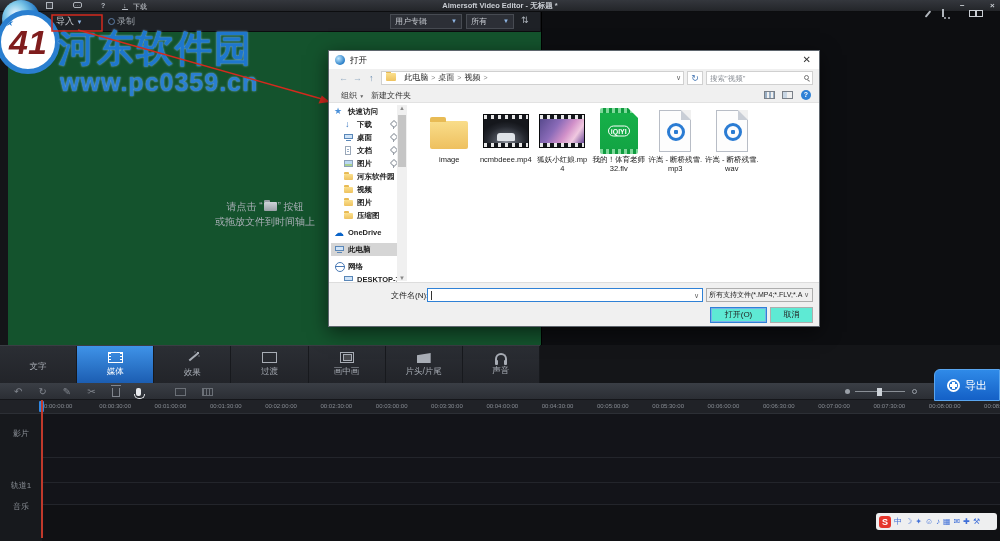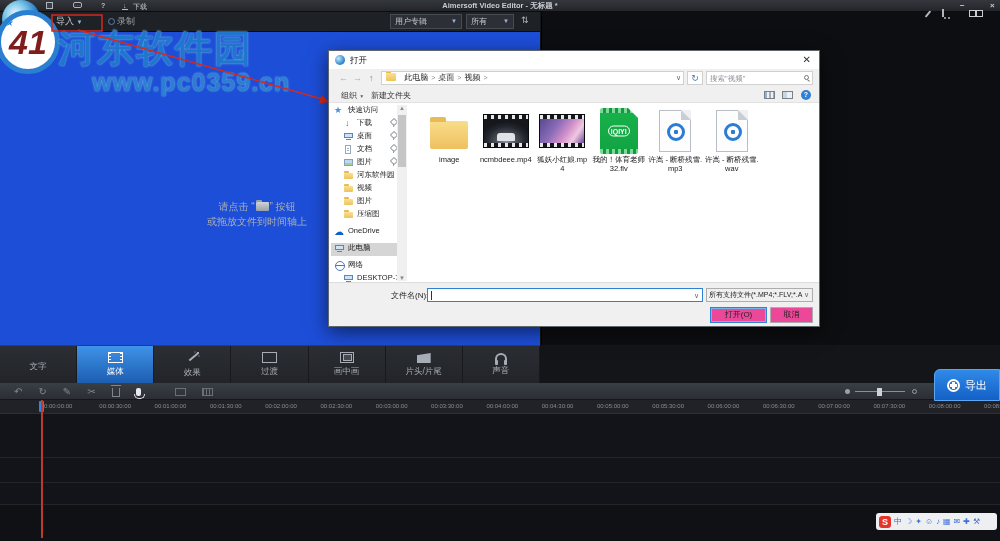--- a/index.html
+++ b/index.html
@@ -27,33 +27,33 @@
   
   .paneltop{position:absolute;left:0;top:12px;width:540px;height:20px;background:#1e2126;border-bottom:1px solid #0b0c0e;z-index:2;}
   .importbtn{position:absolute;left:56px;top:3px;font-size:9px;color:#c2c6cc;}
   .recordbtn{position:absolute;left:108px;top:3px;font-size:9px;color:#9ba1a8;}
   .reccirc{display:inline-block;width:7px;height:7px;border:1px solid #5e7fa8;border-radius:50%;vertical-align:-1px;margin-right:2px;}
   .combo{position:absolute;top:2px;height:15px;background:#2c2f36;border:1px solid #474b52;color:#c8ccd2;font-size:8px;line-height:13px;padding:0 4px;}
   .combo .arr{float:right;color:#8fb6e4;font-size:6px;margin-left:6px;line-height:13px;}
   .sorticon{position:absolute;left:521px;top:3px;color:#aeb4bc;font-size:9px;}
 
   
-  .mediapanel{position:absolute;left:0;top:32px;width:540px;height:313px;background:#1d4ed8;}
+  .mediapanel{position:absolute;left:8px;top:32px;width:540px;height:313px;background:#14532d;}
   .previewpanel{position:absolute;left:541px;top:12px;width:459px;height:333px;background:#0d0e11;border-left:1px solid #000;}
   .hint{position:absolute;left:192px;top:167px;width:130px;text-align:center;color:#a9afb6;font-size:10px;line-height:15px;}
   .hint-folder{display:inline-block;width:13px;height:9px;background:linear-gradient(#cfd4da,#9aa0a8);border-radius:1px;position:relative;vertical-align:-1px;margin:0 1px;}
   .hint-folder::before{content:"";position:absolute;top:-2px;left:0;width:6px;height:2px;background:#9aa0a8;border-radius:1px 1px 0 0;}
 
   
   .wm-applogo{position:absolute;left:2px;top:0px;width:38px;height:38px;border-radius:50%;background:radial-gradient(circle at 35% 35%,#e8f4ff 0%,#7ec8e8 30%,#2a7fc8 60%,#1a4f8a 100%);z-index:7;}
   .wm-logo{position:absolute;left:-4px;top:10px;width:64px;height:64px;border-radius:50%;background:#fff;border:5px solid #2a7fd0;z-index:8;overflow:hidden;}
   .wm-logo .lg{position:absolute;left:8px;top:8px;font-size:34px;font-weight:bold;font-style:italic;color:#7f1d1d;}
   .wm-logo .st{position:absolute;left:4px;top:2px;color:#2a7fd0;font-size:10px;}
   .wm-text1{position:absolute;left:58px;top:24px;font-size:37px;font-weight:bold;color:#1e77cc;letter-spacing:2px;text-shadow:0 0 2px #8fc0ea;z-index:8;}
-  .wm-text2{position:absolute;left:60px;top:68px;font-size:25px;font-weight:bold;color:#2a7fd0;letter-spacing:1px;text-shadow:0 0 2px #8fc0ea;z-index:8;margin-left:32px;}
+  .wm-text2{position:absolute;left:60px;top:68px;font-size:25px;font-weight:bold;color:#2a7fd0;letter-spacing:1px;text-shadow:0 0 2px #8fc0ea;z-index:8;}
   .overlay-arrow{position:absolute;left:0;top:0;z-index:9;pointer-events:none;}
 
   
   .tabbar{position:absolute;left:0;top:345px;width:540px;height:38px;background:linear-gradient(#2b2e34,#222429);border-top:1px solid #3a3e44;display:flex;z-index:2;}
   .tab{width:77.14px;height:38px;border-right:1px solid #17191d;display:flex;flex-direction:column;align-items:center;justify-content:center;color:#a8adb5;gap:3px;}
   .tab.sel{background:linear-gradient(#3f93e8,#1b5cb0);color:#fff;}
   .tab .tlabel{font-size:8.5px;}
   .tico{display:block;position:relative;color:inherit;}
   .ti-t0{width:15px;height:11px;border:1px solid currentColor;background:repeating-linear-gradient(180deg,currentColor 0 1px,transparent 1px 3px) left/2px 100% no-repeat,repeating-linear-gradient(180deg,currentColor 0 1px,transparent 1px 3px) right/2px 100% no-repeat;}
   .ti-t1{font-size:12px;font-weight:bold;line-height:12px;}
@@ -145,21 +145,21 @@
   .mag{position:absolute;right:3px;top:3px;width:5px;height:5px;border:1px solid #777;border-radius:50%;}
   .mag::after{content:"";position:absolute;right:-2px;bottom:-2px;width:3px;height:1px;background:#777;transform:rotate(40deg);}
   .dlg-toolbar{position:absolute;left:0;top:36px;width:100%;height:16px;border-bottom:1px solid #e2e2e2;}
   .dtb{position:absolute;top:3px;font-size:8px;color:#333;}
   .viewico{position:absolute;top:4px;width:11px;height:8px;border:1px solid #7a8088;background:repeating-linear-gradient(90deg,#9ab0c6 0 2px,transparent 2px 4px);}
   .paneico{position:absolute;top:4px;width:11px;height:8px;border:1px solid #7a8088;background:linear-gradient(90deg,#c8d6e4 0 4px,transparent 4px);}
   .helpico{position:absolute;top:3px;width:10px;height:10px;border-radius:50%;background:#2f81d6;color:#fff;font-size:7px;font-weight:bold;text-align:center;line-height:10px;}
   .dlg-body{position:absolute;left:0;top:52px;width:100%;height:181px;background:#fff;}
   
   .sb{position:absolute;left:2px;top:2px;width:66px;}
-  .sb-item{display:flex;align-items:flex-start;height:13px;padding-left:12px;font-size:7.5px;color:#222;white-space:nowrap;overflow:hidden;}
+  .sb-item{display:flex;align-items:center;height:13px;padding-left:12px;font-size:7.5px;color:#222;white-space:nowrap;overflow:hidden;font-weight:bold;}
   .sb-item.root{padding-left:3px;}
   .sb-item.gap{margin-top:4px;}
   .sb-item.selected{background:#d5d5d5;}
   .sbi{width:11px;height:11px;margin-right:3px;position:relative;flex:none;}
   .sbi-star::before{content:"★";position:absolute;left:0;top:0;color:#4a90d9;font-size:9px;line-height:11px;}
   .sbi-download::before{content:"↓";position:absolute;left:2px;top:0;color:#2f6fbe;font-weight:bold;font-size:9px;line-height:11px;}
   .sbi-desktop::before,.sbi-pc::before{content:"";position:absolute;left:1px;top:2px;right:1px;bottom:4px;border:1px solid #5a87b8;background:#cfe3f7;}
   .sbi-desktop::after,.sbi-pc::after{content:"";position:absolute;bottom:2px;left:3px;right:3px;height:1px;background:#5a87b8;}
   .sbi-document::before{content:"";position:absolute;left:2px;top:1px;right:3px;bottom:1px;background:#fff;border:1px solid #9aa7b8;}
   .sbi-document::after{content:"";position:absolute;left:4px;right:5px;top:4px;height:4px;background:repeating-linear-gradient(180deg,#9ab0c8 0 1px,transparent 1px 2px);}
@@ -200,21 +200,21 @@
   .fi-doc::after{content:"";position:absolute;top:-1px;right:-1px;border:5px solid;border-color:#f0f0f0 #f0f0f0 #c9ced6 #c9ced6;}
   .fi-video-doc::before{content:"";position:absolute;left:6px;top:14px;width:19px;height:14px;background:linear-gradient(#1b5ea8 0 4px,#2f86e0 4px);border-radius:1px;}
   .fi-audio-doc::before{content:"";position:absolute;left:7px;top:12px;width:12px;height:12px;border:3px solid #2b7cd3;border-radius:50%;background:radial-gradient(circle,#2b7cd3 2px,transparent 2.5px);}
   
   .dlg-bottom{position:absolute;left:0;bottom:0;width:100%;height:44px;background:#f0f0f0;border-top:1px solid #ddd;}
   .fn-label{position:absolute;left:62px;top:7px;font-size:8px;color:#222;}
   .fn-input{position:absolute;left:98px;top:5px;width:276px;height:14px;background:#fff;border:1px solid #2f81d6;}
   .fn-caret{position:absolute;left:3px;top:2px;width:1px;height:9px;background:#333;}
   .fn-dd{position:absolute;right:3px;top:3px;color:#666;font-size:7px;}
   .ft-combo{position:absolute;left:377px;top:5px;width:107px;height:14px;background:#f0f0f0;border:1px solid #adadad;font-size:7px;line-height:12px;padding:0 2px;white-space:nowrap;overflow:hidden;color:#222;}
-  .btn{position:absolute;top:24px;height:16px;background:#ec4899;border:1px solid #adadad;font-size:8px;text-align:center;line-height:14px;color:#222;}
+  .btn{position:absolute;top:24px;height:16px;background:#5eead4;border:1px solid #adadad;font-size:8px;text-align:center;line-height:14px;color:#222;}
   .btn-open{left:381px;width:57px;border:1px solid #2f81d6;box-shadow:inset 0 0 0 1px #7ab3e8;}
   .btn-cancel{left:441px;width:43px;}
 
   
   .imebar{position:absolute;left:876px;top:513px;width:121px;height:17px;background:rgba(248,249,250,.96);border-radius:3px;display:flex;align-items:center;padding:0 3px;gap:3px;z-index:10;}
   .sogou{width:12px;height:12px;border-radius:3px;background:#e5352b;color:#fff;font-size:9px;font-weight:bold;text-align:center;line-height:12px;flex:none;}
   .imei{color:#3f6fd8;font-size:8px;line-height:15px;flex:none;}
 </style>
 </head>
 <body>
@@ -337,20 +337,25 @@
       <span class="rlabel" style="left: 818.2px;">00:07:00:00</span>
       <span class="rlabel" style="left: 873.5px;">00:07:30:00</span>
       <span class="rlabel" style="left: 928.8px;">00:08:00:00</span>
       <span class="rlabel" style="left: 984.1px;">00:08:3</span>
     </div>
 
   <div class="tracks">
     <div class="trackrow" style="top:0;height:44px"></div>
     <div class="trackrow" style="top:44px;height:25px"></div>
     <div class="trackrow" style="top:69px;height:22px"></div>
+    <div class="tlabelcol">
+        <div class="track-label" style="top: 14px;">影片</div>
+        <div class="track-label" style="top: 66px;">轨道1</div>
+        <div class="track-label" style="top: 87px;">音乐</div>
+      </div>
   </div>
   <div class="playline"></div>
 
   <div class="dialog">
     <div class="dlg-title">
       <span class="dlg-appico"></span>
       <span class="dlg-titletext">打开</span>
       <span class="dlg-close">✕</span>
     </div>
     <div class="dlg-addr">

